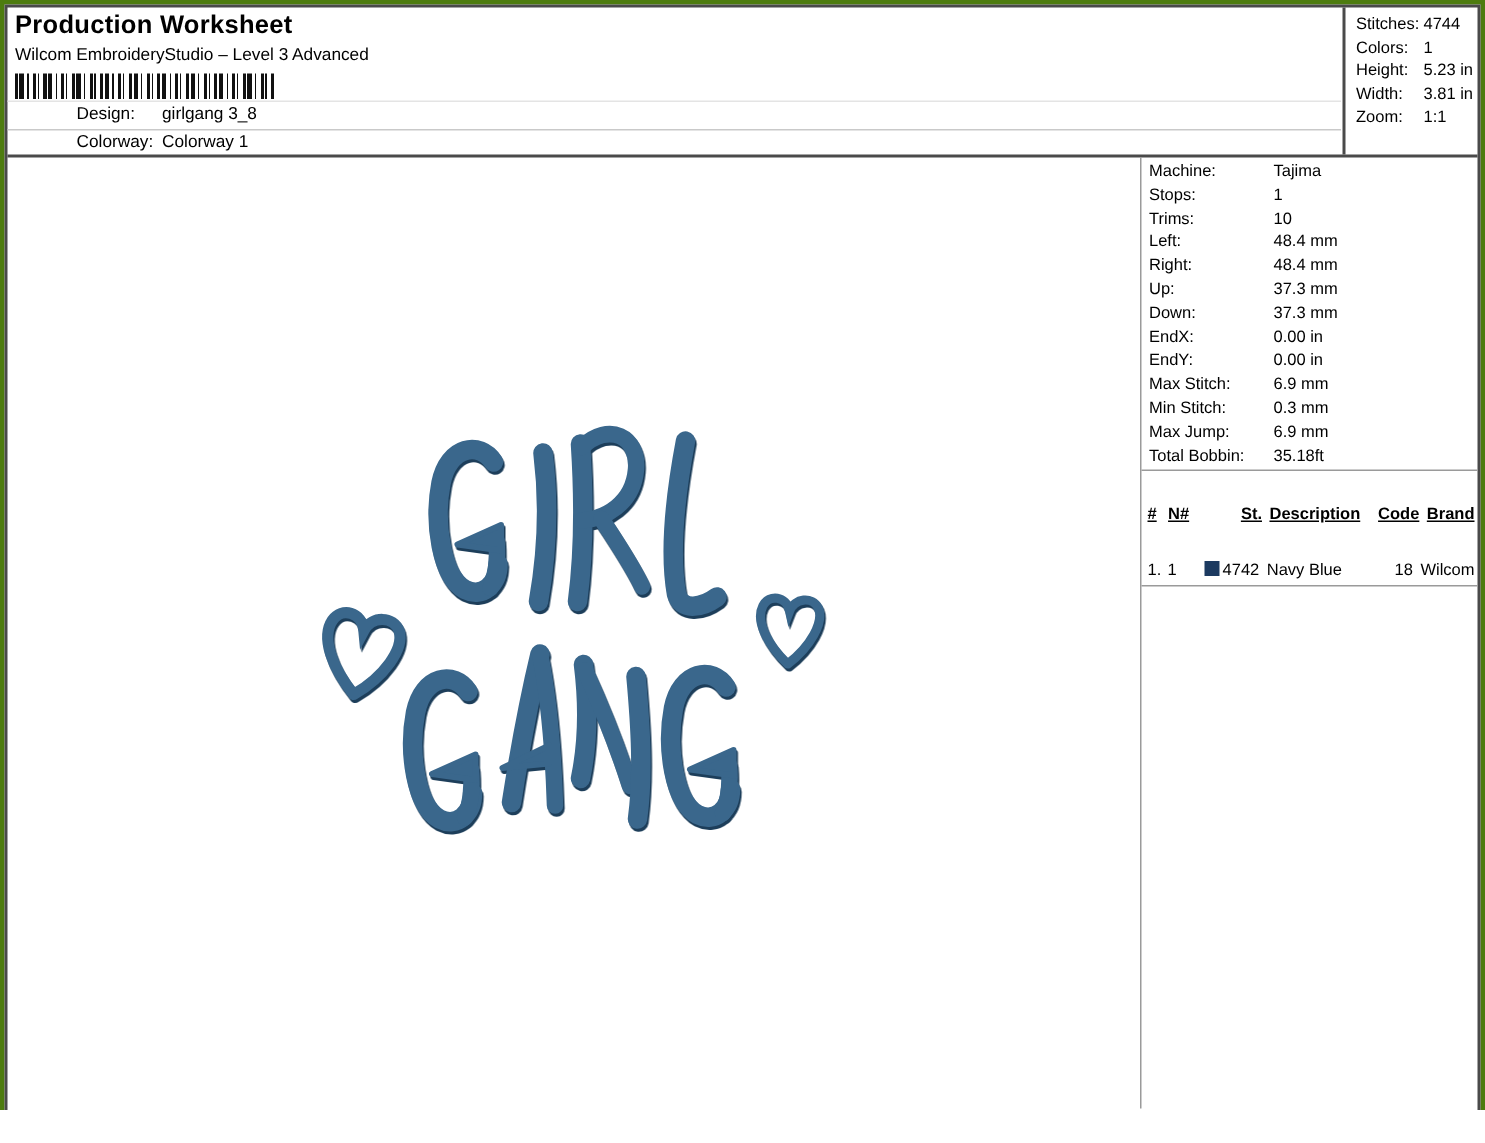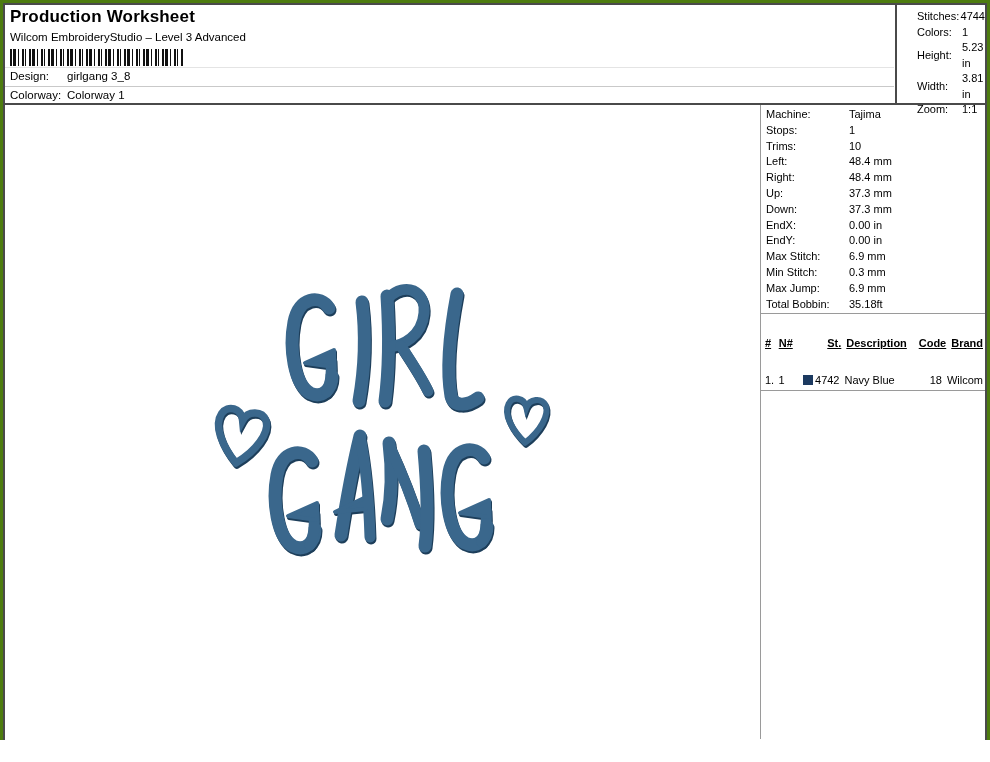--- a/index.html
+++ b/index.html
@@ -6,27 +6,27 @@
   .page{position:relative;width:990px;height:740px;background:#4d7c0f;overflow:hidden;}
   .sheet{position:absolute;left:3px;top:3px;width:980px;height:753px;border:2px solid #4a4a4a;background:#fff;}
 
   
   .top-band{position:absolute;left:0;top:0;right:0;height:98px;border-bottom:2px solid #4a4a4a;}
   .pw-title{position:absolute;left:5px;top:2px;font-size:17px;font-weight:bold;letter-spacing:.2px;}
   .pw-sub{position:absolute;left:5px;top:26px;font-size:11.5px;}
   .barcode{position:absolute;left:5px;top:44px;width:174px;height:17px;
     background:repeating-linear-gradient(90deg,#111 0 2px,#fff 2px 3px,#111 3px 6px,#fff 6px 8px,#111 8px 9px,#fff 9px 12px,#111 12px 14px,#fff 14px 15px,#111 15px 16px,#fff 16px 19px);}
   .hdr-row{position:absolute;left:0;width:884px;font-size:11.5px;display:flex;padding:2px 0 0 5px;}
-  .hdr-row .lbl{width:57px;}
+  .hdr-row .lbl{width:57px;margin-left:41px;}
   .row-design{top:62px;height:17px;border-top:1px solid #e4e4e4;}
   .row-colorway{top:81px;height:15px;border-top:1px solid #c9c9c9;}
 
   
   .stats-box{position:absolute;right:0;top:0;width:90px;height:98px;border-left:2px solid #4a4a4a;padding-top:4px;box-sizing:border-box;}
-  .stat-row{display:flex;line-height:15.5px;font-size:11px;padding-left:20px;align-items:center;}
+  .stat-row{display:flex;line-height:15.5px;font-size:11px;padding-left:7px;align-items:center;}
   .stat-lbl{width:45px;}
   .stat-val{flex:1;}
 
   
   .design-area{position:absolute;left:0;top:100px;width:753px;height:634px;}
   .design-area svg{display:block;}
   .s  {fill:none;stroke:var(--thread,#3a678c);stroke-width:13;stroke-linecap:round;}
   .s2 {fill:none;stroke:var(--thread,#3a678c);stroke-width:11;stroke-linecap:round;}
   .w  {fill:var(--thread,#3a678c);stroke:var(--thread,#3a678c);stroke-width:4;stroke-linejoin:round;}
   .h  {fill:none;stroke:var(--thread,#3a678c);stroke-width:7.5;stroke-linecap:round;}

